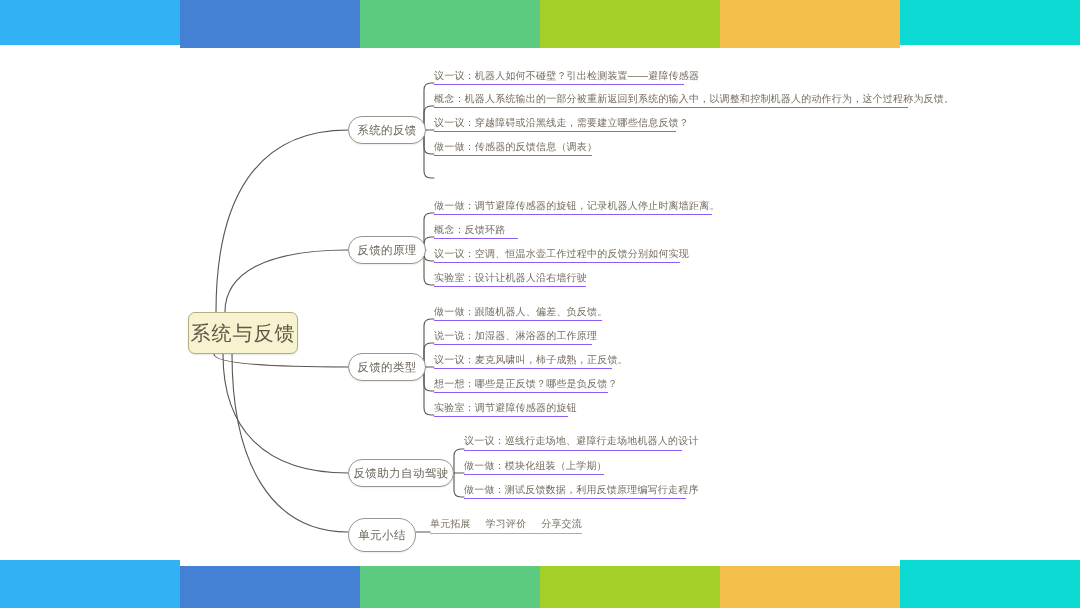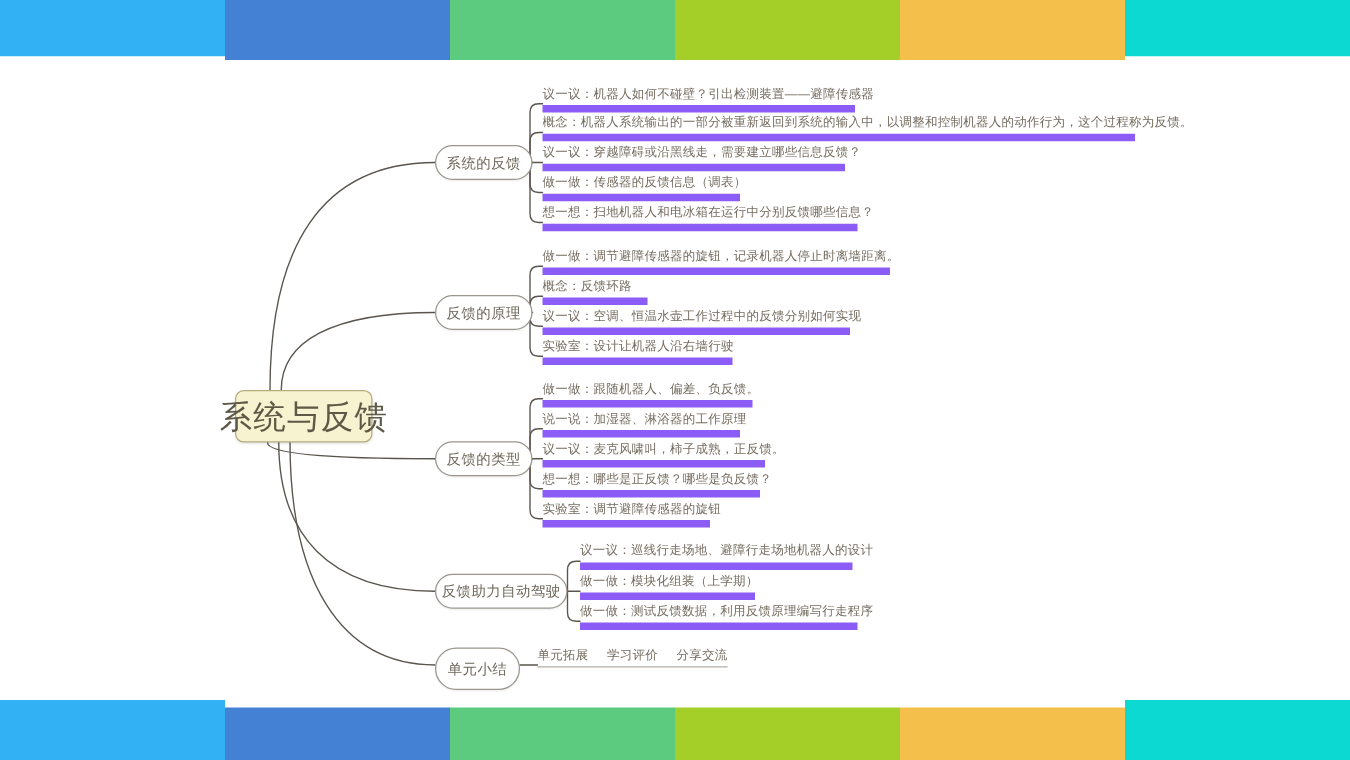--- a/index.html
+++ b/index.html
@@ -39,21 +39,21 @@
     align-items: center;
     justify-content: center;
     white-space: nowrap;
     color: #6b6255;
   }
 
   .root-node {
     background: #f7f3d0;
     border: 1.4px solid #b6ab7e;
     border-radius: 7px;
-    font-size: 26px;
+    font-size: 20px;
     letter-spacing: 1px;
     color: #5f5846;
     box-shadow: 0 1px 2px rgba(0,0,0,0.10);
   }
 
   .branch-node {
     background: #ffffff;
     border: 1.1px solid #9a958d;
     border-radius: 18px;
     font-size: 11.5px;
@@ -63,21 +63,21 @@
   }
 
   .leaf {
     position: absolute;
     font-size: 10px;
     color: #756c60;
     letter-spacing: .2px;
     white-space: nowrap;
     line-height: 13px;
     padding-bottom: 2px;
-    border-bottom: 6px solid #8b5cf6;
+    border-bottom: 1px solid #8b5cf6;
   }
   .summary-row {
     position: absolute;
     display: flex;
     align-items: flex-end;
     border-bottom: 1px solid #b3aca2;
     padding-bottom: 2px;
   }
   .summary-row span {
     font-size: 10px;
@@ -134,21 +134,20 @@
       <div class="node root-node" style="left: 188px; top: 312px; width: 110px; height: 42px;">
         <span>系统与反馈</span>
       </div>
       <div class="node branch-node" style="left: 348px; top: 116px; width: 78px; height: 28px;">
         <span>系统的反馈</span>
       </div>
       <div class="leaf" style="left: 434px; top: 69px; width: 250px;"><span>议一议：机器人如何不碰壁？引出检测装置——避障传感器</span></div>
       <div class="leaf" style="left: 434px; top: 92px; width: 474px;"><span>概念：机器人系统输出的一部分被重新返回到系统的输入中，以调整和控制机器人的动作行为，这个过程称为反馈。</span></div>
       <div class="leaf" style="left: 434px; top: 116px; width: 242px;"><span>议一议：穿越障碍或沿黑线走，需要建立哪些信息反馈？</span></div>
       <div class="leaf" style="left: 434px; top: 140px; width: 158px;"><span>做一做：传感器的反馈信息（调表）</span></div>
-      <div class="leaf" style="left: 434px; top: 164px; width: 252px;"><span>想一想：扫地机器人和电冰箱在运行中分别反馈哪些信息？</span></div>
       <div class="node branch-node" style="left: 348px; top: 236px; width: 78px; height: 28px;">
         <span>反馈的原理</span>
       </div>
       <div class="leaf" style="left: 434px; top: 199px; width: 278px;"><span>做一做：调节避障传感器的旋钮，记录机器人停止时离墙距离。</span></div>
       <div class="leaf" style="left: 434px; top: 223px; width: 84px;"><span>概念：反馈环路</span></div>
       <div class="leaf" style="left: 434px; top: 247px; width: 246px;"><span>议一议：空调、恒温水壶工作过程中的反馈分别如何实现</span></div>
       <div class="leaf" style="left: 434px; top: 271px; width: 152px;"><span>实验室：设计让机器人沿右墙行驶</span></div>
       <div class="node branch-node" style="left: 348px; top: 353px; width: 78px; height: 28px;">
         <span>反馈的类型</span>
       </div>

